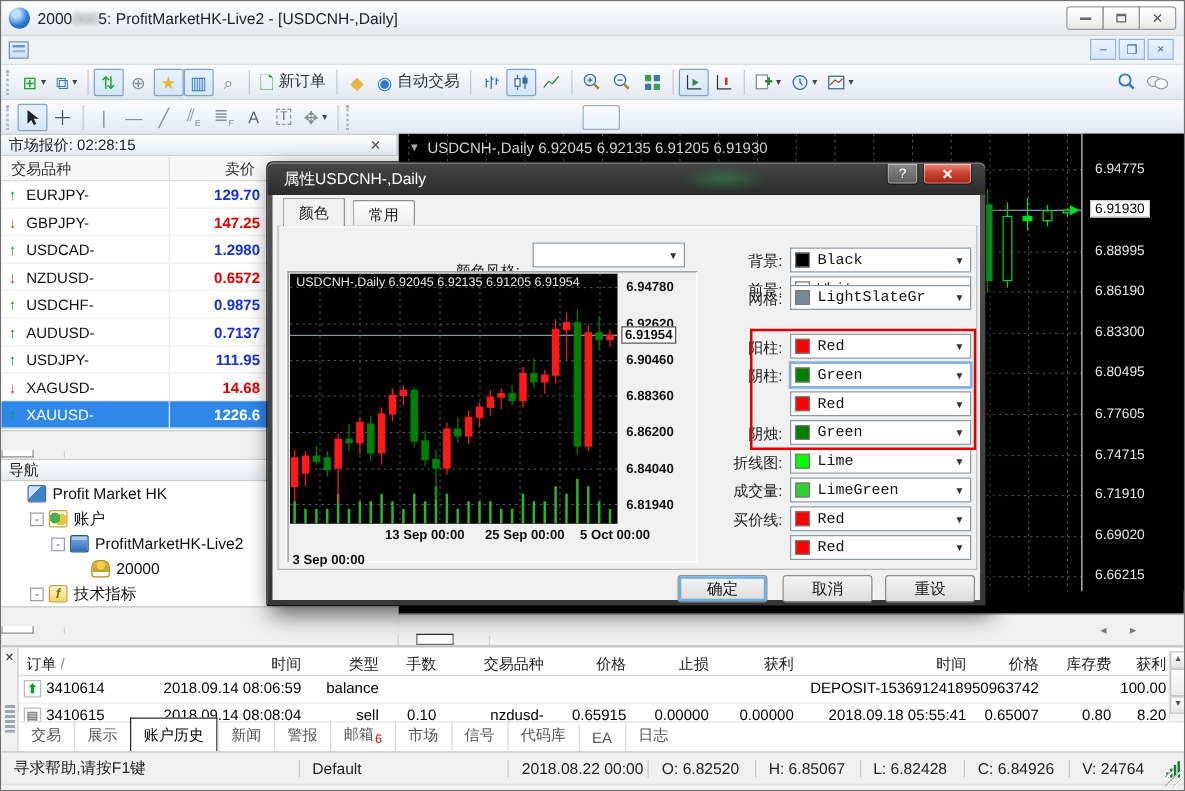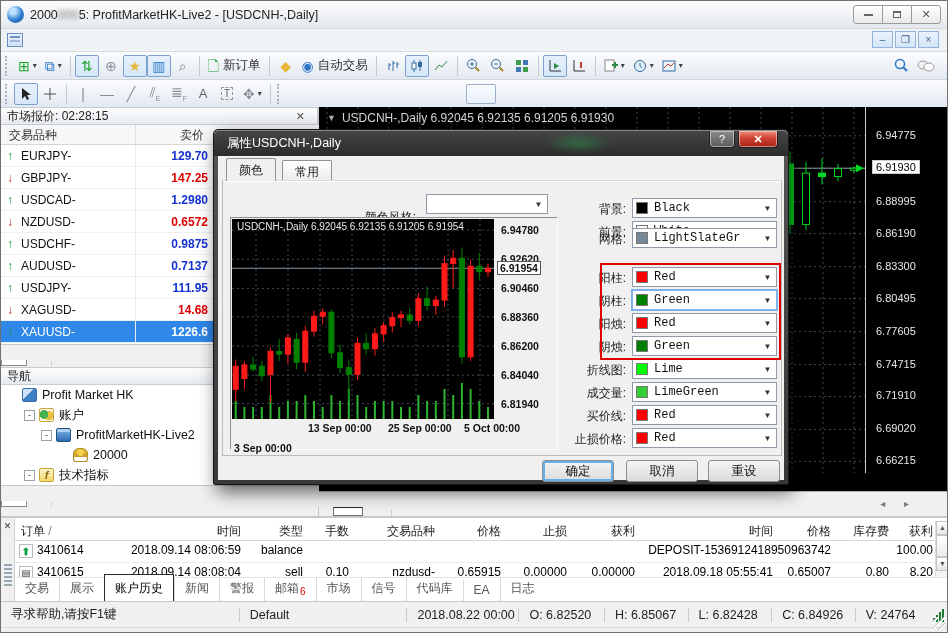--- a/index.html
+++ b/index.html
@@ -766,21 +766,20 @@
           </div>
           <div class="fieldrow highlight focused" style="top: 134px;">
             <span class="fieldlabel">阴柱:</span>
             <div class="combo">
               <span class="swatch" style="background: rgb(0, 128, 0);"></span>
               <span class="val">Green</span>
               <span class="arrowbox">▼</span>
             </div>
           </div>
           <div class="fieldrow highlight" style="top: 157px;">
-            <span class="fieldlabel">阳烛:</span>
             <div class="combo">
               <span class="swatch" style="background: rgb(255, 0, 0);"></span>
               <span class="val">Red</span>
               <span class="arrowbox">▼</span>
             </div>
           </div>
           <div class="fieldrow highlight" style="top: 180px;">
             <span class="fieldlabel">阴烛:</span>
             <div class="combo">
               <span class="swatch" style="background: rgb(0, 128, 0);"></span>
@@ -806,21 +805,20 @@
           </div>
           <div class="fieldrow" style="top: 249px;">
             <span class="fieldlabel">买价线:</span>
             <div class="combo">
               <span class="swatch" style="background: rgb(255, 0, 0);"></span>
               <span class="val">Red</span>
               <span class="arrowbox">▼</span>
             </div>
           </div>
           <div class="fieldrow" style="top: 272px;">
-            <span class="fieldlabel">止损价格:</span>
             <div class="combo">
               <span class="swatch" style="background: rgb(255, 0, 0);"></span>
               <span class="val">Red</span>
               <span class="arrowbox">▼</span>
             </div>
           </div>
         </div>
       <div class="annotation"></div>
 
       <div class="dlg-buttons">

